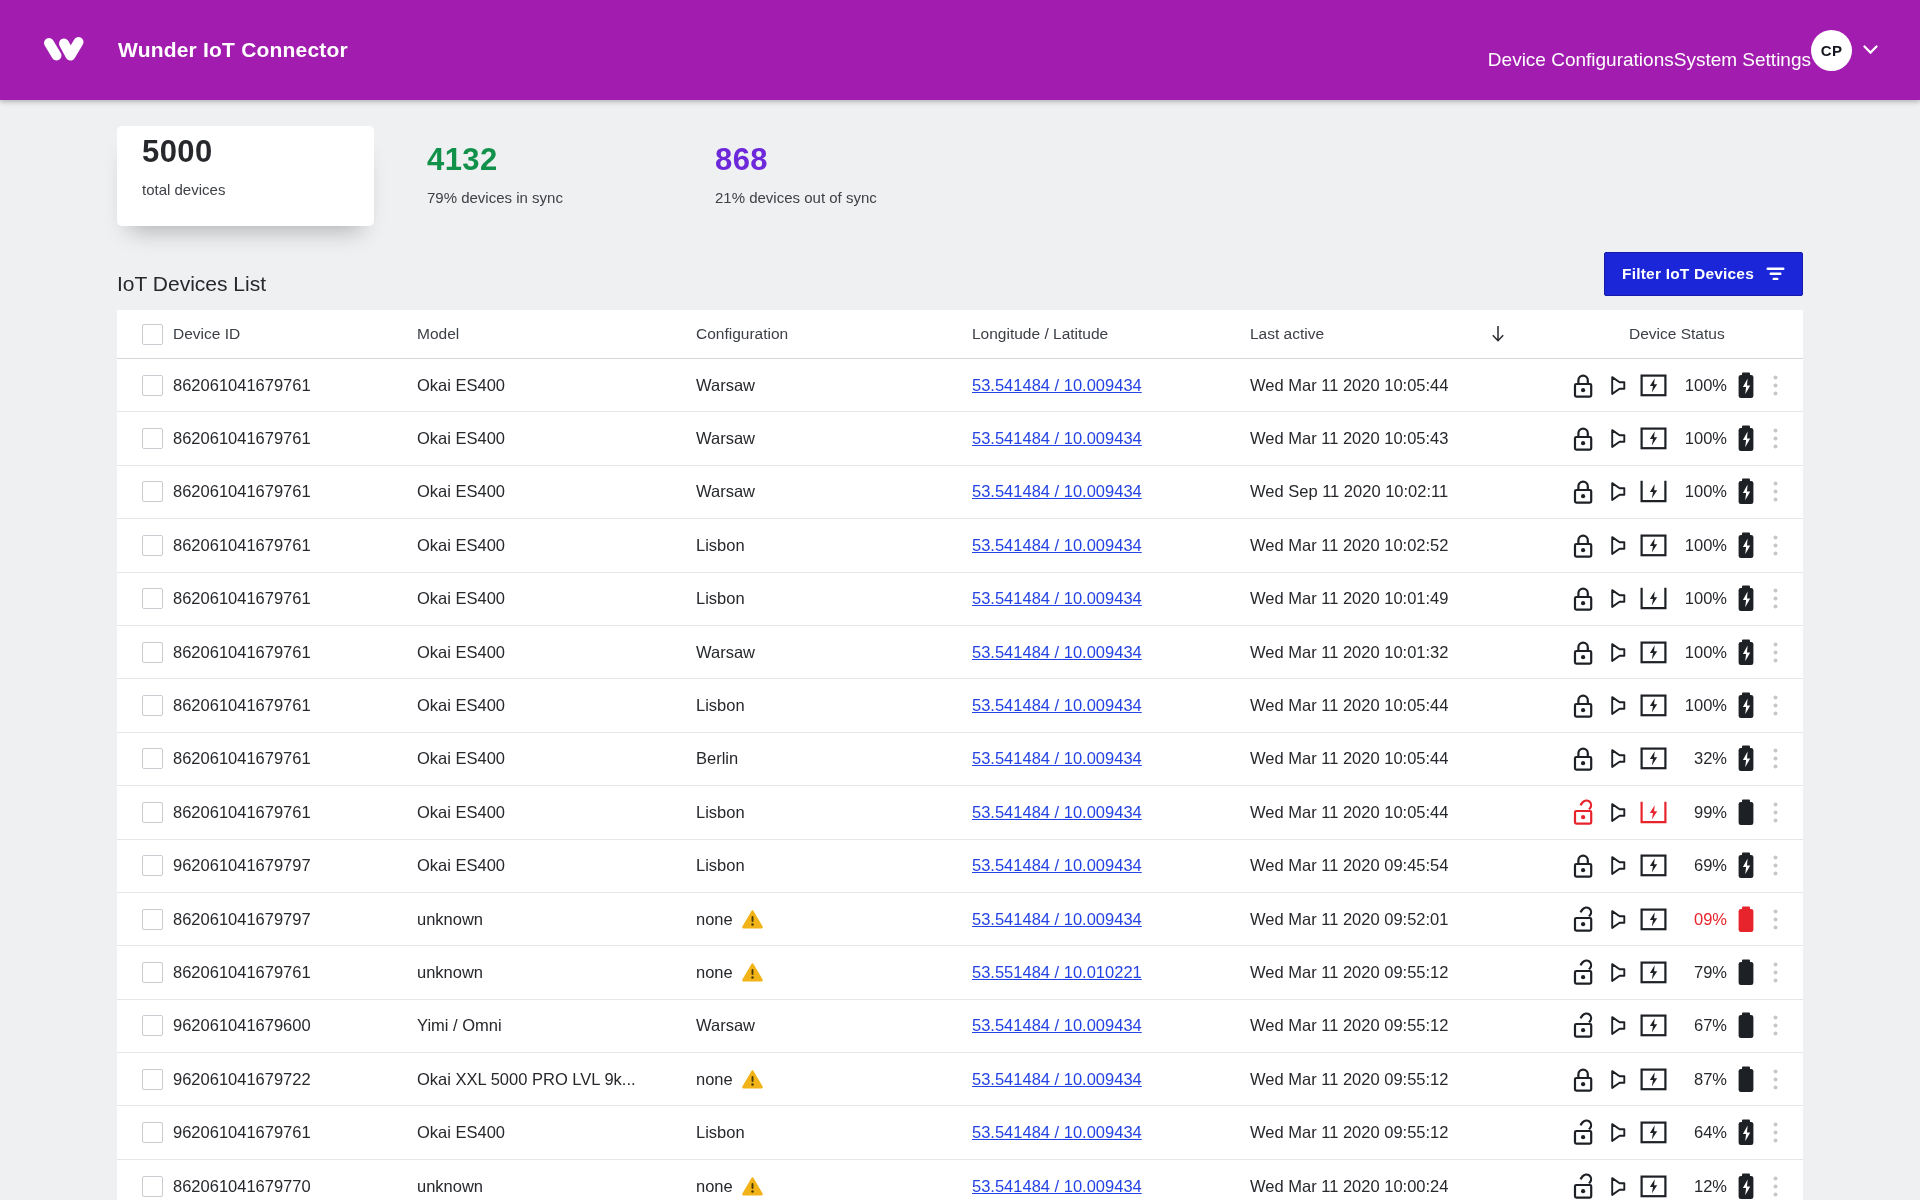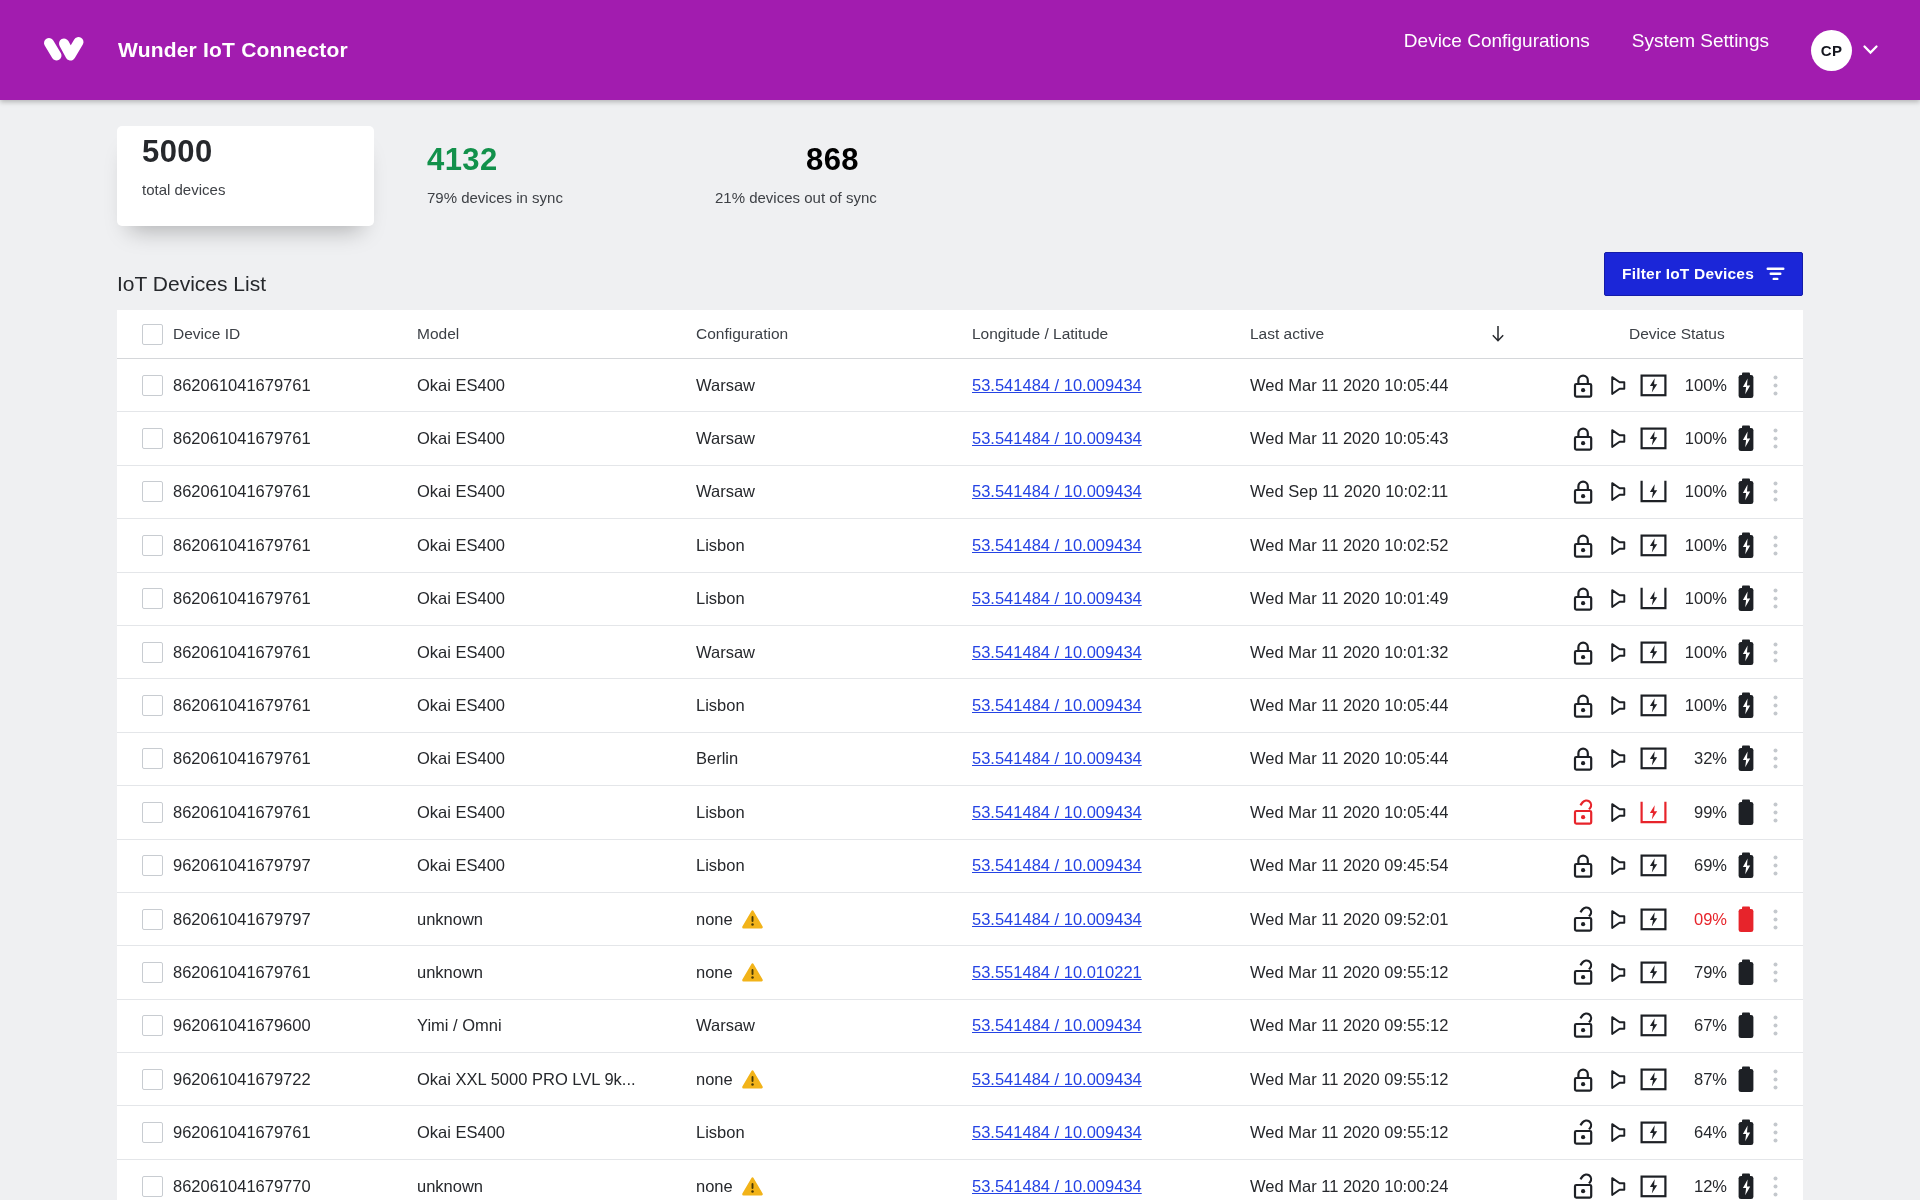--- a/index.html
+++ b/index.html
@@ -3,21 +3,21 @@
 <meta charset="utf-8">
 <style>
   * { margin:0; padding:0; box-sizing:border-box; }
   html,body { width:1920px; height:1200px; overflow:hidden; }
   body { background:#eff0f2; font-family:"Liberation Sans", sans-serif; color:#26282c; }
 
   
   .navbar { height:100px; background:#a21caf; display:flex; align-items:center; padding:0 42px; box-shadow:0 2px 5px rgba(0,0,0,.25); }
   .brand-logo { display:flex; align-items:center; }
   .brand-title { color:#fff; font-size:21px; font-weight:700; margin-left:32px; letter-spacing:.2px; }
-  .nav-right { margin-left:auto; display:flex; align-items:flex-start; gap:42px; }
+  .nav-right { margin-left:auto; display:flex; align-items:flex-end; }
   .nav-link { color:#fff; font-size:19px; cursor:pointer; }
   .avatar-wrap { display:flex; align-items:center; gap:11px; cursor:pointer; }
   .avatar { width:41px; height:41px; border-radius:50%; background:#fff; color:#14161f; font-size:15px; font-weight:700; display:flex; align-items:center; justify-content:center; letter-spacing:.3px; }
 
   
   .main { width:1686px; margin:0 auto; }
 
   .stats { display:flex; margin-top:26px; align-items:flex-start; }
   .stat-card { width:257px; height:100px; background:#fff; border-radius:5px; box-shadow:0 16px 22px -12px rgba(0,0,0,.28); padding:8px 0 0 25px; }
   .stat-block { width:235px; padding-top:16px; margin-left:53px; }
@@ -80,21 +80,21 @@
   <div class="stats">
     <div class="stat-card">
       <div class="stat-value">5000</div>
       <div class="stat-label">total devices</div>
     </div>
     <div class="stat-block">
       <div class="stat-value" id="in-sync-value" style="color: rgb(18, 145, 75);">4132</div>
       <div class="stat-label">79% devices in sync</div>
     </div>
     <div class="stat-block">
-      <div class="stat-value" id="out-sync-value" style="color: #000000; text-align: center;">868</div>
+      <div class="stat-value" id="out-sync-value" style="color: #6d28d9;">868</div>
       <div class="stat-label">21% devices out of sync</div>
     </div>
   </div>
 
   <div class="list-header">
     <div class="list-title">IoT Devices List</div>
     <button class="filter-btn">
       <span>Filter IoT Devices</span>
       <span style="display:flex;">
         <svg width="19" height="14" viewBox="0 0 19 14">

